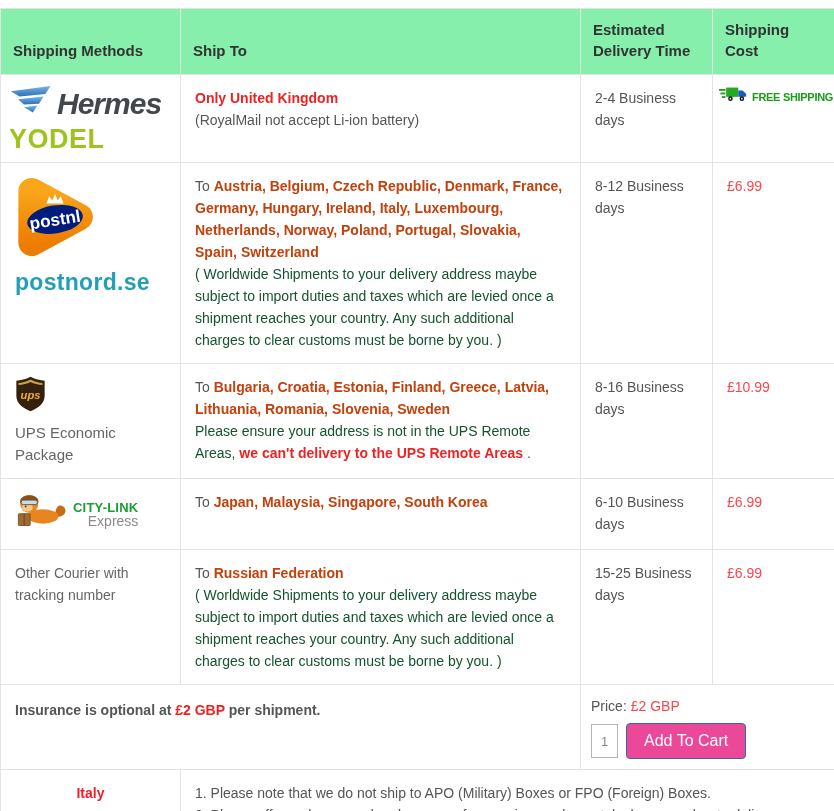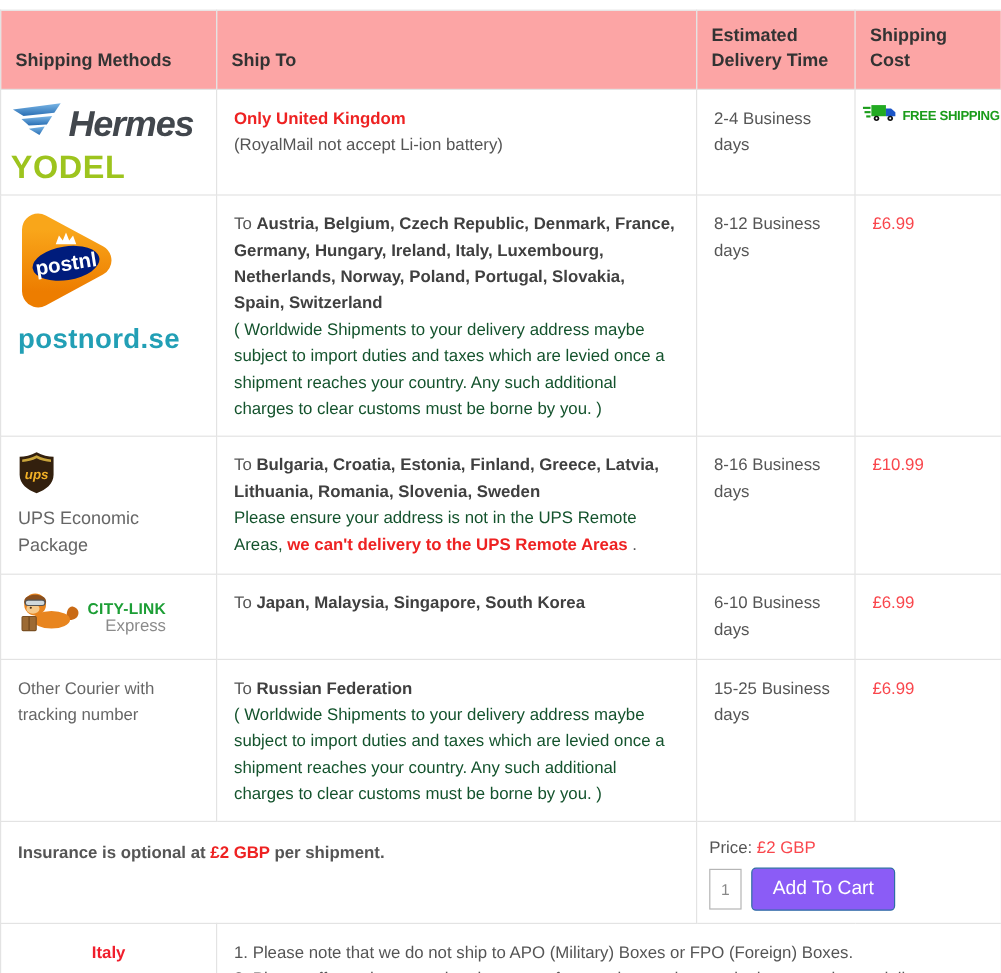--- a/index.html
+++ b/index.html
@@ -7,40 +7,40 @@
   body { font-family: "Liberation Sans", sans-serif; width: 834px; }
 
   table.ship-table {
     width: 834px;
     border-collapse: collapse;
     table-layout: fixed;
     margin-top: 8px;
   }
   .ship-table th, .ship-table td { border: 1px solid #e3e3e3; }
   .ship-table th {
-    background: #fca5a5;
+    background: #86efac;
     color: #333;
     font-size: 15px;
     font-weight: 700;
     text-align: left;
     vertical-align: bottom;
     padding: 10px 12px 13px 12px;
     line-height: 21px;
   }
   .ship-table td {
     vertical-align: top;
     padding: 12px 14px;
     font-size: 14px;
     color: #555;
     line-height: 22px;
   }
   p { margin: 0; }
 
   
-  .c-blue   { color: #404040; font-weight: 700; }
+  .c-blue   { color: #c2410c; font-weight: 700; }
   .c-redlt  { color: #14532d; }
   .c-redbd  { color: #ee2222; font-weight: 700; }
   .c-price  { color: #f9464c; }
   .c-gray   { color: #555; }
 
   
   .r-header  { height: 57px; }
   .r-hermes  { height: 83px; }
   .r-postnl  { height: 193px; }
   .r-ups     { height: 107px; }
@@ -88,21 +88,21 @@
   .insur-left { font-size: 15px; font-weight: 700; color: #333; padding-top: 14px !important; }
   .insur-right { padding: 10px 10px !important; }
   .price-line { font-size: 14px; color: #555; margin-bottom: 6px; }
   .cart-line { display: flex; align-items: center; gap: 8px; }
   .qty-input {
     width: 27px; height: 34px; border: 1px solid #b5b5b5; background: #fff;
     text-align: center; font-size: 13px; color: #888;
     font-family: "Liberation Sans", sans-serif;
   }
   .add-cart-btn {
-    background: #8b5cf6; color: #fff; border: 1px solid #2e6da4;
+    background: #ec4899; color: #fff; border: 1px solid #2e6da4;
     border-radius: 4px; font-size: 16px; padding: 7px 17px;
     font-family: "Liberation Sans", sans-serif; cursor: pointer; line-height: 20px;
   }
 
   
   .note-label-cell { text-align: center; }
   .note-label { color: #f01e2c; font-weight: 700; font-size: 14px; }
   .note-lines { color: #555; }
 </style>
 </head>

